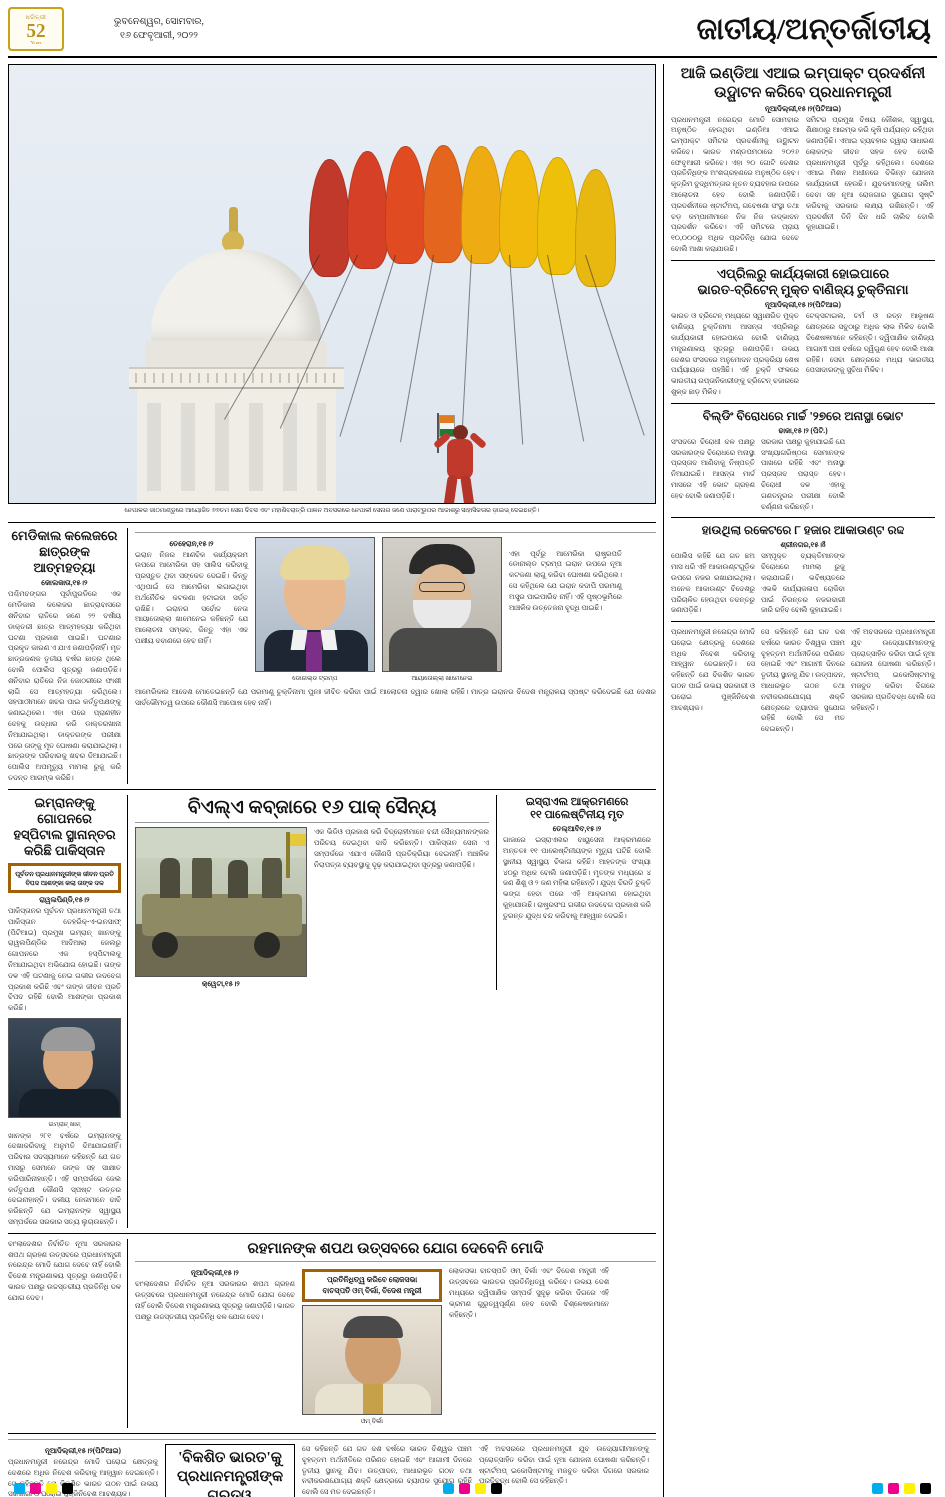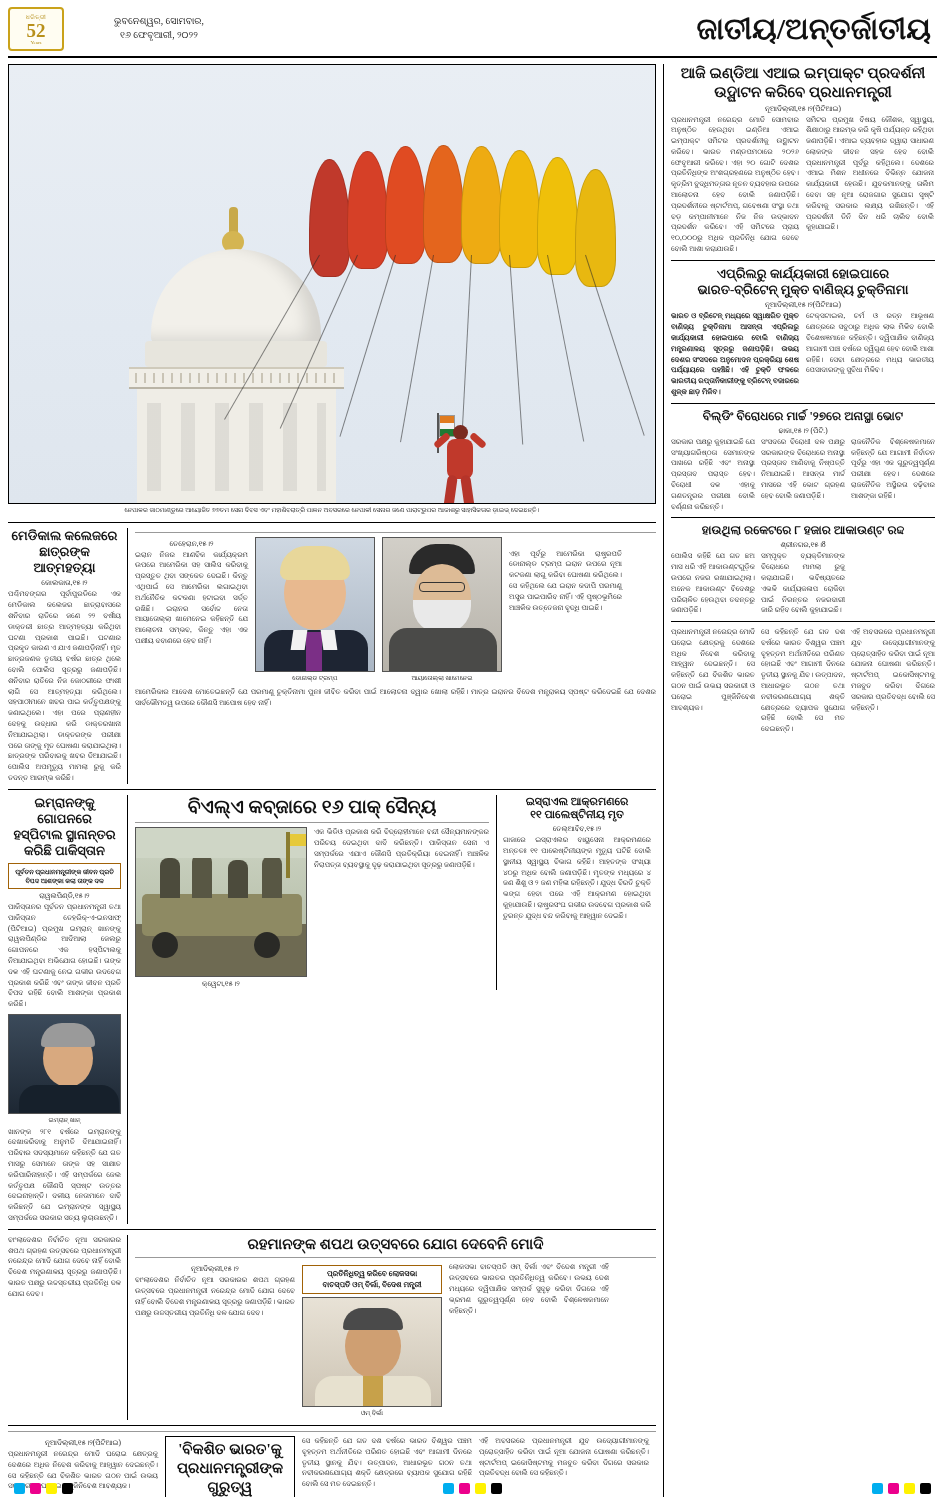--- a/index.html
+++ b/index.html
@@ -37,21 +37,21 @@
 
   
   .col-text { font-size:7.2px; line-height:1.5; text-align:justify; color:#1a1a1a; }
   .headline { font-weight:bold; line-height:1.25; }
   .h-xl { font-size:23px; }
   .h-lg { font-size:19px; }
   .h-md { font-size:15px; }
   .h-sm { font-size:13px; }
   .h-xs { font-size:11px; }
   .center { text-align:center; }
-  .dateline-small { font-size:7.2px; text-align:center; font-weight:normal; margin:3px 0 2px; }
+  .dateline-small { font-size:7.2px; text-align:center; font-weight:bold; margin:3px 0 2px; }
   .rule { border-top:1px solid #000; margin:5px 0; }
   .rule-thin { border-top:1px solid #999; margin:4px 0; }
   .caption { font-size:6.4px; text-align:center; line-height:1.35; padding:2px 4px; }
 
   
   .hero { height:440px; border:1px solid #000; position:relative; overflow:hidden; background:linear-gradient(#e9eef4 0%, #e2e9f1 60%, #dfe6ee 100%); }
   .dome {
     position:absolute; left:120px; bottom:0; width:215px; height:300px;
   }
   .dome .cap { position:absolute; left:22px; top:46px; width:170px; height:96px; background:#f2f0ea; border-radius:92px 92px 8px 8px; box-shadow: inset -14px -6px 16px rgba(0,0,0,.12); }
@@ -82,21 +82,21 @@
   .ph-trump { background:linear-gradient(#cfd8e2,#aab6c4); }
   .ph-khamenei { background:linear-gradient(#d2cfc8,#b6b2a9); }
   .ph-convoy { background:linear-gradient(#cdd4c4,#aeb79f); }
   .ph-imran { background:linear-gradient(#3b4a5a,#1d2733); }
   .ph-birla { background:linear-gradient(#e8e2d6,#cdc4b4); }
   .ph-modi { background:linear-gradient(#e7efe6,#cfe0cf); }
 
   .face { position:absolute; border-radius:50%; }
   .suit { position:absolute; border-radius:18px 18px 0 0; }
 
-  .byline-box { border:1px solid #a16207; font-size:8px; text-align:center; font-weight:bold; padding:3px 4px; line-height:1.4; margin:3px 0; }
+  .byline-box { border:3px solid #a16207; font-size:8px; text-align:center; font-weight:bold; padding:3px 4px; line-height:1.4; margin:3px 0; }
   .boxed { border:1px solid #000; padding:4px; }
 
   
   .colorbar { position:absolute; bottom:3px; left:0; width:945px; display:flex; justify-content:space-between; padding:0 14px; }
   .colorbar .grp { display:flex; gap:5px; }
   .colorbar i { width:11px; height:11px; display:block; border-radius:2px; }
 </style>
 </head>
 <body>
 
@@ -344,43 +344,40 @@
         </div>
       </div>
 
       <div class="rule"></div>
 
       <div>
         <div class="headline h-sm" style="white-space:pre-line; text-align:center;">ଏପ୍ରିଲରୁ କାର୍ଯ୍ୟକାରୀ ହୋଇପାରେ
 ଭାରତ-ବ୍ରିଟେନ୍ ମୁକ୍ତ ବାଣିଜ୍ୟ ଚୁକ୍ତିନାମା</div>
         <div class="dateline-small">ନୂଆଦିଲ୍ଲୀ,୧୫।୨(ପିଟିଆଇ)</div>
         <div style="display:flex; gap:7px;">
-          <div style="width:128px;font-weight:bold;">
+          <div style="width:128px;">
               <div class="col-text">ଭାରତ ଓ ବ୍ରିଟେନ୍ ମଧ୍ୟରେ ସ୍ୱାକ୍ଷରିତ ମୁକ୍ତ ବାଣିଜ୍ୟ ଚୁକ୍ତିନାମା ଆସନ୍ତା ଏପ୍ରିଲରୁ କାର୍ଯ୍ୟକାରୀ ହୋଇପାରେ ବୋଲି ବାଣିଜ୍ୟ ମନ୍ତ୍ରଣାଳୟ ସୂତ୍ରରୁ ଜଣାପଡ଼ିଛି। ଉଭୟ ଦେଶର ସଂସଦରେ ଅନୁମୋଦନ ପ୍ରକ୍ରିୟା ଶେଷ ପର୍ଯ୍ୟାୟରେ ପହଞ୍ଚିଛି। ଏହି ଚୁକ୍ତି ଫଳରେ ଭାରତୀୟ ରପ୍ତାନିକାରୀଙ୍କୁ ବ୍ରିଟେନ୍ ବଜାରରେ ଶୁଳ୍କ ଛାଡ଼ ମିଳିବ।</div>
             </div>
           <div style="width:128px;">
               <div class="col-text">ଟେକ୍ସଟାଇଲ, ଚର୍ମ ଓ ରତ୍ନ ଆଭୂଷଣ କ୍ଷେତ୍ରରେ ସବୁଠାରୁ ଅଧିକ ଲାଭ ମିଳିବ ବୋଲି ବିଶେଷଜ୍ଞମାନେ କହିଛନ୍ତି। ଦ୍ୱିପାକ୍ଷିକ ବାଣିଜ୍ୟ ଆଗାମୀ ପାଞ୍ଚ ବର୍ଷରେ ଦ୍ୱିଗୁଣ ହେବ ବୋଲି ଆଶା ରହିଛି। ସେବା କ୍ଷେତ୍ରରେ ମଧ୍ୟ ଭାରତୀୟ ପେସାଦାରଙ୍କୁ ସୁବିଧା ମିଳିବ।</div>
             </div>
         </div>
       </div>
 
       <div class="rule"></div>
 
       <div>
         <div class="headline h-xs" style="text-align:center; font-size:12px;">ବିଲ୍ଡିଂ ବିରୋଧରେ ମାର୍ଚ୍ଚ '୨୭ରେ ଅନାସ୍ଥା ଭୋଟ</div>
         <div class="dateline-small">ଢାକା,୧୫।୨ (ପିଟି.)</div>
         <div style="display:flex; gap:6px;">
           <div style="width:84px;">
+              <div class="col-text">ସଂସଦରେ ବିରୋଧୀ ଦଳ ପକ୍ଷରୁ ସରକାରଙ୍କ ବିରୋଧରେ ଅନାସ୍ଥା ପ୍ରସ୍ତାବ ଆଣିବାକୁ ନିଷ୍ପତ୍ତି ନିଆଯାଇଛି। ଆସନ୍ତା ମାର୍ଚ୍ଚ ମାସରେ ଏହି ଭୋଟ ଗ୍ରହଣ ହେବ ବୋଲି ଜଣାପଡ଼ିଛି।</div>
+            </div>
+          <div style="width:84px;">
               <div class="col-text">ସରକାର ପକ୍ଷରୁ କୁହାଯାଇଛି ଯେ ସଂଖ୍ୟାଗରିଷ୍ଠତା ସେମାନଙ୍କ ପାଖରେ ରହିଛି ଏବଂ ଅନାସ୍ଥା ପ୍ରସ୍ତାବ ପରାସ୍ତ ହେବ। ବିରୋଧୀ ଦଳ ଏହାକୁ ଗଣତନ୍ତ୍ରର ପରୀକ୍ଷା ବୋଲି ବର୍ଣ୍ଣନା କରିଛନ୍ତି।</div>
-            </div>
-          <div style="width:84px;">
-              <div class="col-text">ସଂସଦରେ ବିରୋଧୀ ଦଳ ପକ୍ଷରୁ ସରକାରଙ୍କ ବିରୋଧରେ ଅନାସ୍ଥା ପ୍ରସ୍ତାବ ଆଣିବାକୁ ନିଷ୍ପତ୍ତି ନିଆଯାଇଛି। ଆସନ୍ତା ମାର୍ଚ୍ଚ ମାସରେ ଏହି ଭୋଟ ଗ୍ରହଣ ହେବ ବୋଲି ଜଣାପଡ଼ିଛି।</div>
-            </div>
-          <div style="width:84px;">
-              <div class="col-text">ରାଜନୈତିକ ବିଶ୍ଳେଷକମାନେ କହିଛନ୍ତି ଯେ ଆଗାମୀ ନିର୍ବାଚନ ପୂର୍ବରୁ ଏହା ଏକ ଗୁରୁତ୍ୱପୂର୍ଣ୍ଣ ପରୀକ୍ଷା ହେବ। ଦେଶରେ ରାଜନୈତିକ ଅସ୍ଥିରତା ବଢ଼ିବାର ଆଶଙ୍କା ରହିଛି।</div>
             </div>
         </div>
       </div>
 
       <div class="rule"></div>
 
       <div>
         <div class="headline h-xs" style="text-align:center; font-size:12px;">ହାଉଥିଲା ରକେଟରେ ୮ ହଜାର ଆକାଉଣ୍ଟ ରଦ୍ଦ</div>
         <div class="dateline-small">ଶ୍ରୀନଗର,୧୫।8</div>
         <div style="display:flex; gap:6px;">

